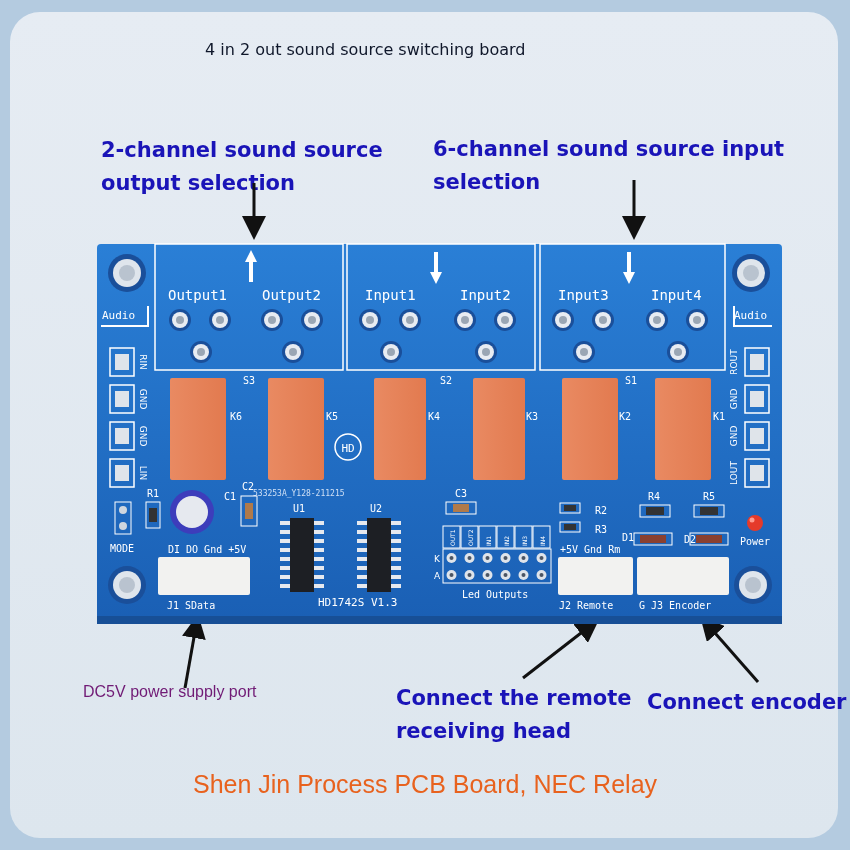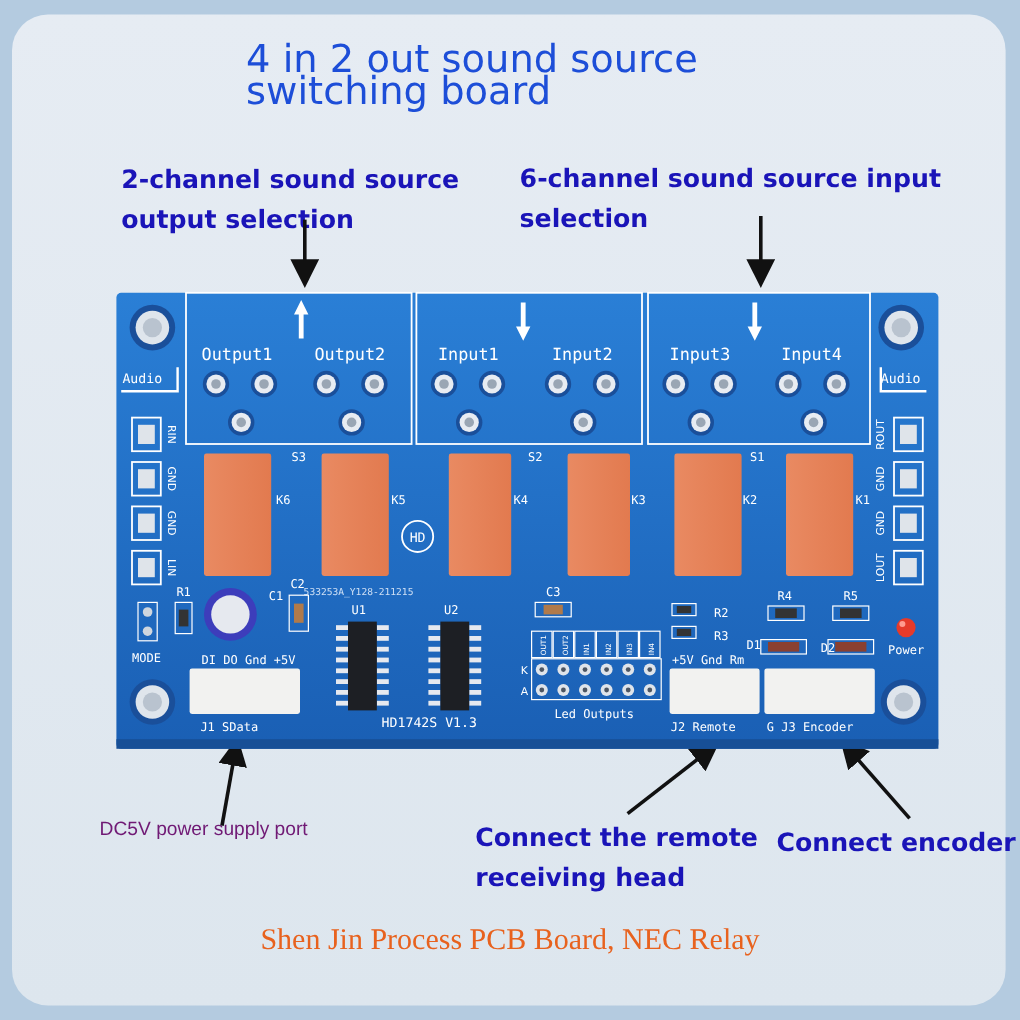--- a/index.html
+++ b/index.html
@@ -1,21 +1,21 @@
 <!DOCTYPE html>
 <html><head>
 <meta charset="utf-8">
 <style>
   html, body { margin: 0; padding: 0; }
   body { width: 850px; height: 850px; background: #b4cbe0; position: relative; overflow: hidden; font-family: "DejaVu Sans", sans-serif; }
   .card { position: absolute; left: 10px; top: 12px; width: 828px; height: 826px; border-radius: 30px; background: linear-gradient(180deg, #e6ecf3 0%, #dde6ee 100%); }
-  .title { position: absolute; left: 205px; top: 36px; font-size: 32px; line-height: 27px; color: #1d4ed8; width: 450px; }
+  .title { position: absolute; left: 205px; top: 36px; font-size: 16px; line-height: 27px; color: #0f172a; width: 450px; }
   .lbl-blue { position: absolute; color: #1a14b8; font-size: 21px; line-height: 33px; font-weight: bold; }
   .lbl-small { position: absolute; color: #701a75; font-size: 16px; line-height: 19px; font-family: "Liberation Sans Narrow", "Liberation Sans", sans-serif; }
-  .footer { position: absolute; left: 0; width: 850px; top: 770px; text-align: center; color: #e8621e; font-size: 25px; font-family: Liberation Serif, serif; }
+  .footer { position: absolute; left: 0; width: 850px; top: 770px; text-align: center; color: #e8621e; font-size: 25px; font-family: Liberation Sans, sans-serif; }
   svg.board { position: absolute; left: 0; top: 0; }
   .silk { fill: #ffffff; font-family: "DejaVu Sans Mono", monospace; }
 </style>
 </head>
 <body>
 
 <div class="card"></div>
 
 <div class="title">4 in 2 out sound source switching board</div>
 

